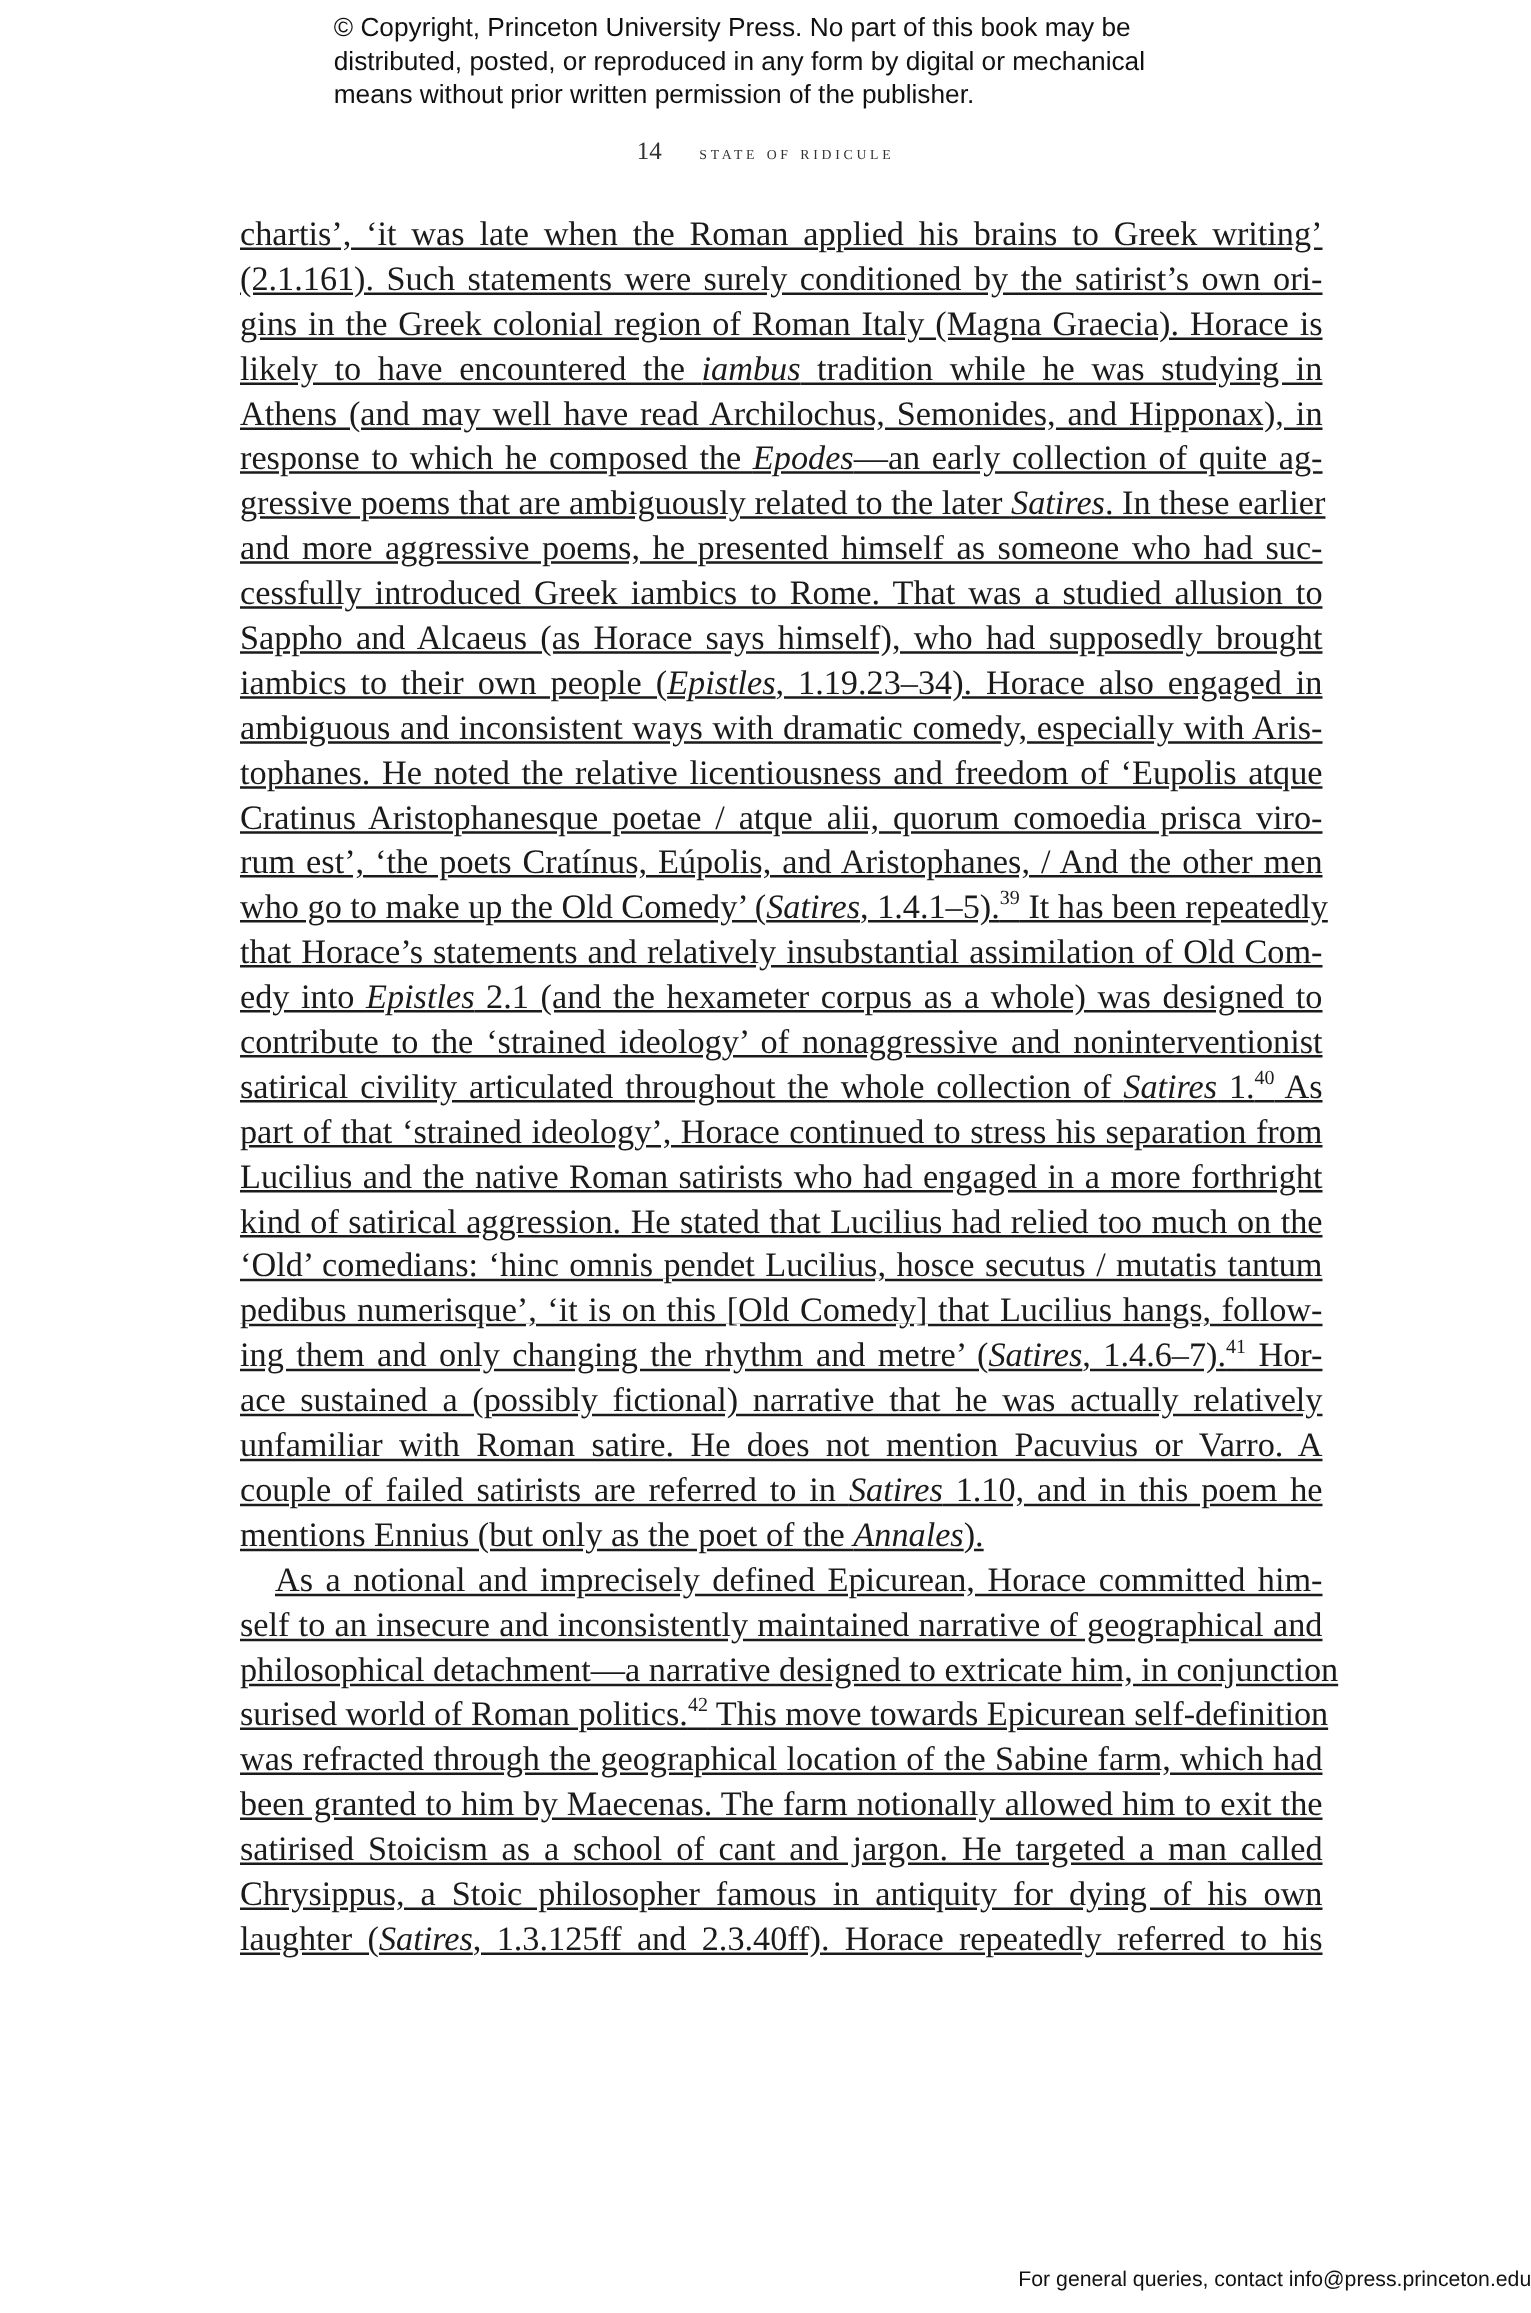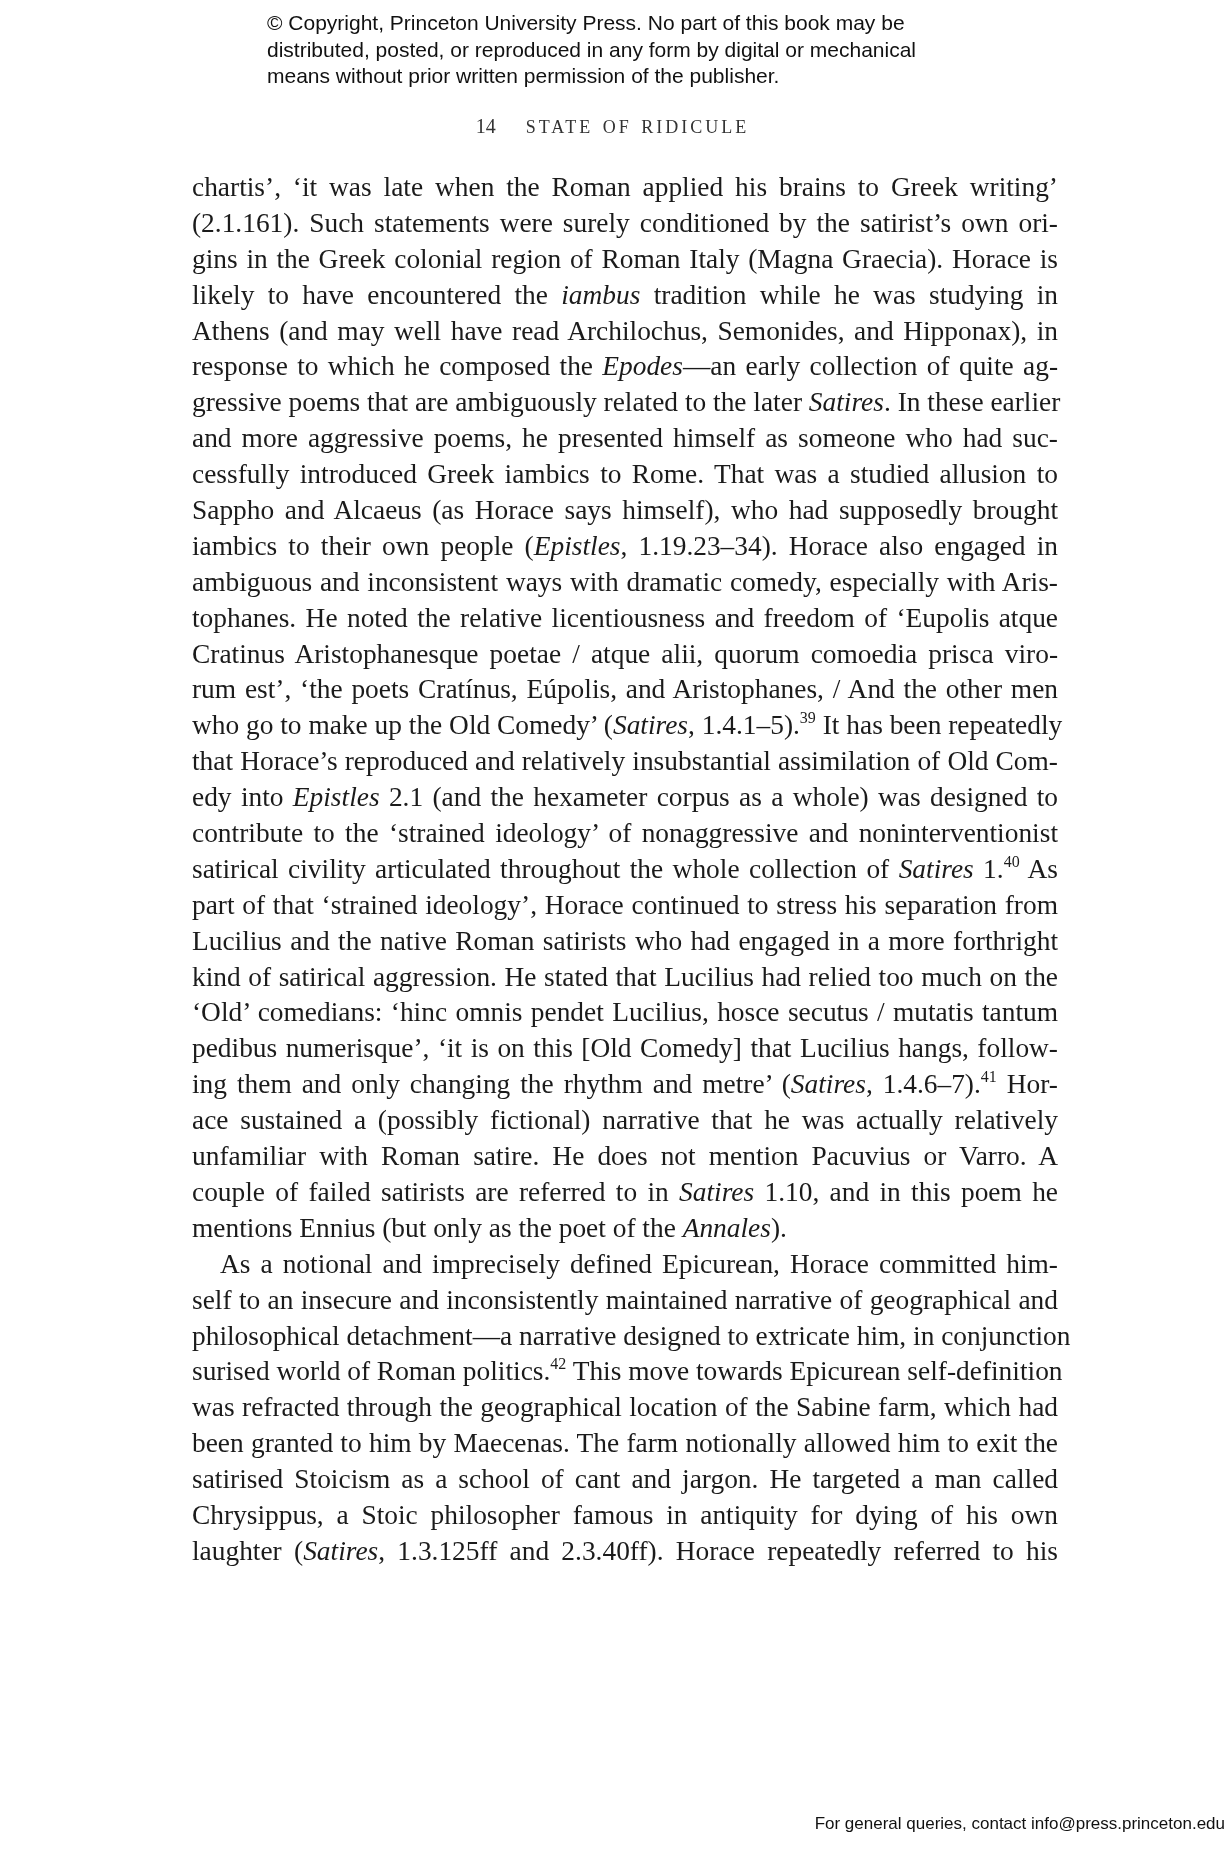--- a/index.html
+++ b/index.html
@@ -9,27 +9,27 @@
     font-family: "Liberation Sans", sans-serif; font-size: 21px; line-height: 26.5px;
     color: #111;
   }
   .copyright div { white-space: nowrap; }
   .running-head {
     position: absolute; left: 0; width: 1225px; top: 110px; text-align: center;
     font-family: "Liberation Serif", serif; font-size: 20px; color: #333;
     letter-spacing: 3px;
   }
   .running-head .pn { letter-spacing: 0; margin-right: 22px; }
-  .running-head .title { font-variant: small-caps; text-transform: lowercase; font-size: 26px; }
+  .running-head .title { font-variant: small-caps; text-transform: lowercase; font-size: 15px; }
   .body-text {
     position: absolute; left: 192px; top: 170px; width: 866px;
     font-family: "Liberation Serif", serif; font-size: 27.4px; line-height: 35.9px;
     color: #1b1b1b;
   }
-  .line { white-space: nowrap; text-align: justify; text-align-last: justify; height: 35.9px; }
+  .line { white-space: nowrap; text-align: justify; text-align-last: justify; height: 35.9px; text-decoration: underline; }
   .line.last { text-align-last: left; }
   .line.indent { padding-left: 28px; }
   sup { font-size: 16px; line-height: 0; vertical-align: 11px; }
   .footer {
     position: absolute; left: 0; width: 1225px; top: 1814px; text-align: right;
     font-family: "Liberation Sans", sans-serif; font-size: 17px; color: #111;
   }
 </style>
 </head>
 <body>
@@ -55,21 +55,21 @@
     <div class="line"><span>gressive poems that are ambiguously related to the later </span><i>Satires</i><span>. In these earlier</span></div>
     <div class="line"><span>and more aggressive poems, he presented himself as someone who had suc-</span></div>
     <div class="line"><span>cessfully introduced Greek iambics to Rome. That was a studied allusion to</span></div>
     <div class="line"><span>Sappho and Alcaeus (as Horace says himself), who had supposedly brought</span></div>
     <div class="line"><span>iambics to their own people (</span><i>Epistles</i><span>, 1.19.23–34). Horace also engaged in</span></div>
     <div class="line"><span>ambiguous and inconsistent ways with dramatic comedy, especially with Aris-</span></div>
     <div class="line"><span>tophanes. He noted the relative licentiousness and freedom of ‘Eupolis atque</span></div>
     <div class="line"><span>Cratinus Aristophanesque poetae / atque alii, quorum comoedia prisca viro-</span></div>
     <div class="line"><span>rum est’, ‘the poets Cratínus, Eúpolis, and Aristophanes, / And the other men</span></div>
     <div class="line"><span>who go to make up the Old Comedy’ (</span><i>Satires</i><span>, 1.4.1–5).</span><sup>39</sup><span> It has been repeatedly</span></div>
-    <div class="line"><span>that Horace’s reproduced and relatively insubstantial assimilation of Old Com-</span></div>
+    <div class="line"><span>that Horace’s statements and relatively insubstantial assimilation of Old Com-</span></div>
     <div class="line"><span>edy into </span><i>Epistles</i><span> 2.1 (and the hexameter corpus as a whole) was designed to</span></div>
     <div class="line"><span>contribute to the ‘strained ideology’ of nonaggressive and noninterventionist</span></div>
     <div class="line"><span>satirical civility articulated throughout the whole collection of </span><i>Satires</i><span> 1.</span><sup>40</sup><span> As</span></div>
     <div class="line"><span>part of that ‘strained ideology’, Horace continued to stress his separation from</span></div>
     <div class="line"><span>Lucilius and the native Roman satirists who had engaged in a more forthright</span></div>
     <div class="line"><span>kind of satirical aggression. He stated that Lucilius had relied too much on the</span></div>
     <div class="line"><span>‘Old’ comedians: ‘hinc omnis pendet Lucilius, hosce secutus / mutatis tantum</span></div>
     <div class="line"><span>pedibus numerisque’, ‘it is on this [Old Comedy] that Lucilius hangs, follow-</span></div>
     <div class="line"><span>ing them and only changing the rhythm and metre’ (</span><i>Satires</i><span>, 1.4.6–7).</span><sup>41</sup><span> Hor-</span></div>
     <div class="line"><span>ace sustained a (possibly fictional) narrative that he was actually relatively</span></div>

